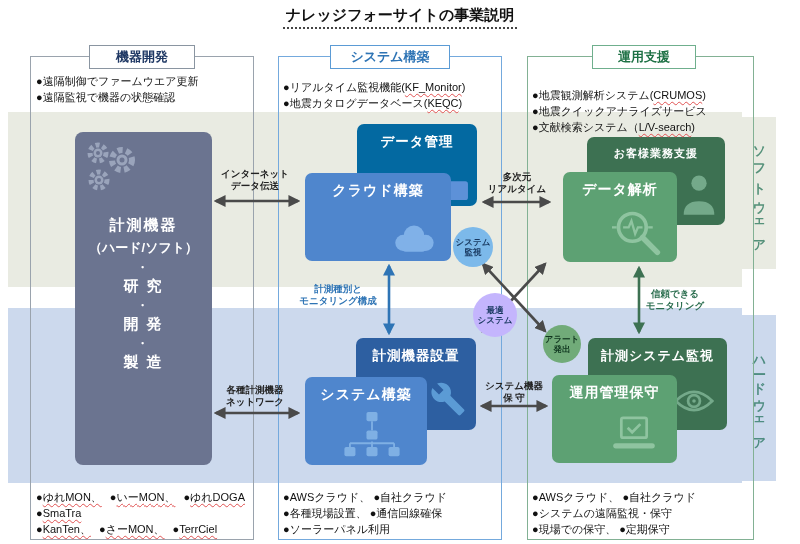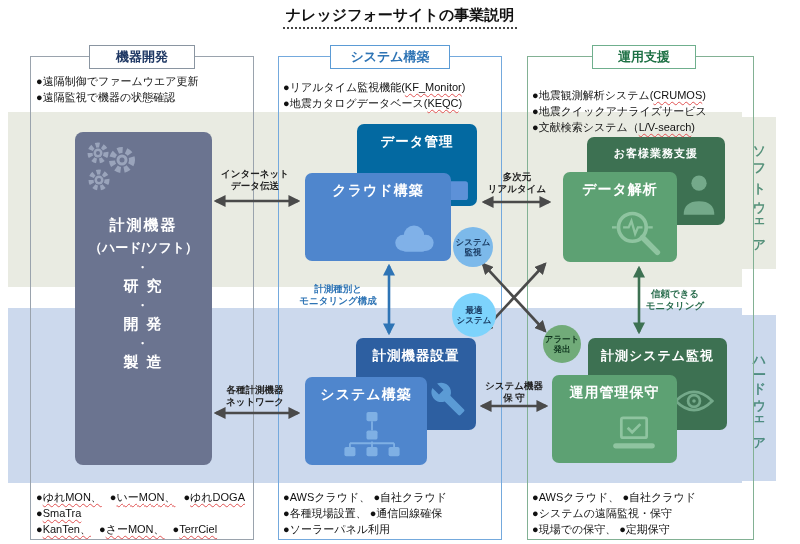--- a/index.html
+++ b/index.html
@@ -77,21 +77,21 @@
   .lab-network{left:203px;top:384px;width:104px;}
   .lab-multidim{left:475px;top:171px;width:84px;}
   .lab-sysmaint{left:472px;top:380px;width:84px;}
   .lab-config{left:290px;top:283px;width:96px;color:#2e74b5;}
   .lab-reliable{left:640px;top:288px;width:70px;color:#2b6e4f;}
 
   
   .circle{border-radius:50%;z-index:3;display:flex;flex-direction:column;align-items:center;
           justify-content:center;font-weight:bold;font-size:8.5px;line-height:10px;text-align:center;}
   .c-sysmon{left:453px;top:227px;width:40px;height:40px;background:#7cb9ea;color:#17375e;}
-  .c-optimal{left:452px;top:293px;width:44px;height:44px;background:#7dd3fc;color:#17375e;}
+  .c-optimal{left:473px;top:293px;width:44px;height:44px;background:#c4b5fd;color:#17375e;}
   .c-alert{left:543px;top:325px;width:38px;height:38px;background:#71ab79;color:#10361f;}
 
   #arrows{position:absolute;left:0;top:0;z-index:2;pointer-events:none;}
 </style>
 </head>
 <body>
 
 <div id="page">
 
   <div class="abs title-wrap">

